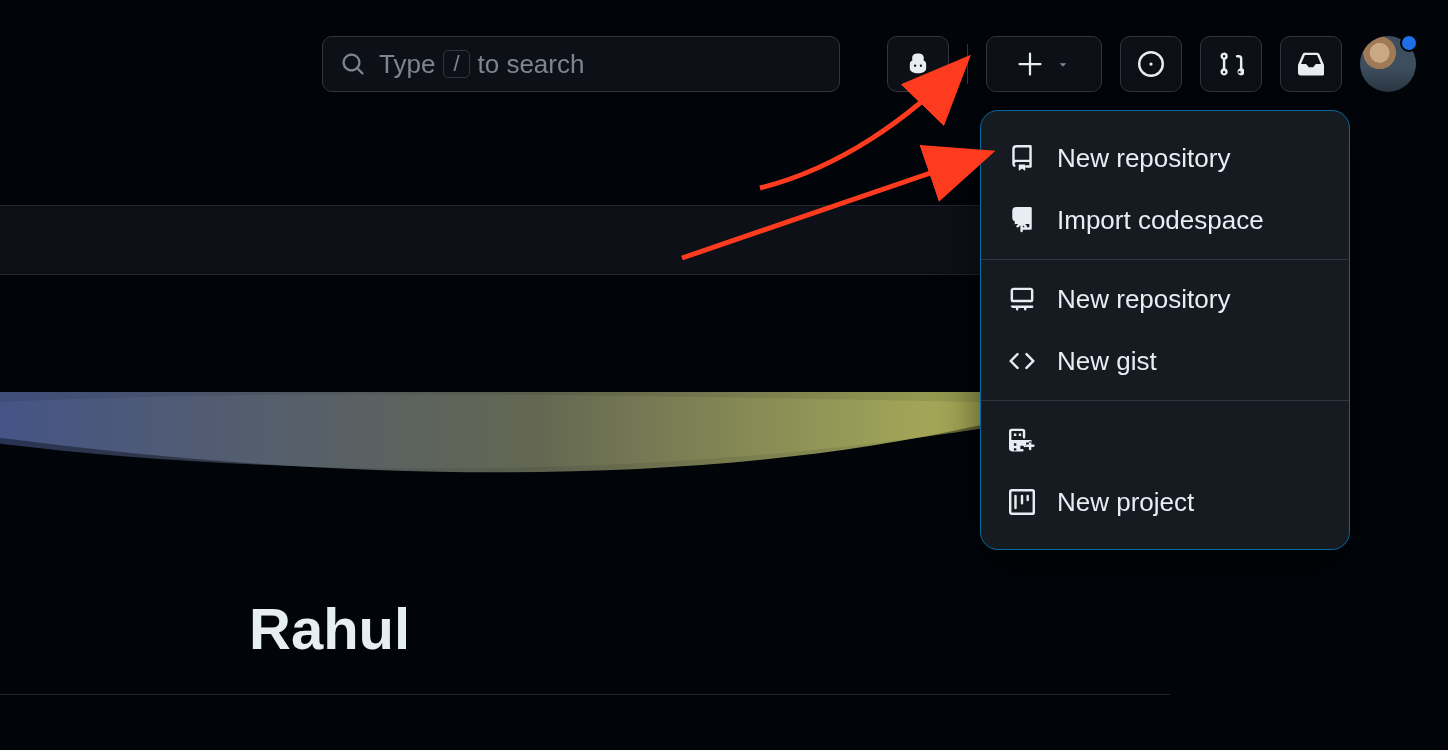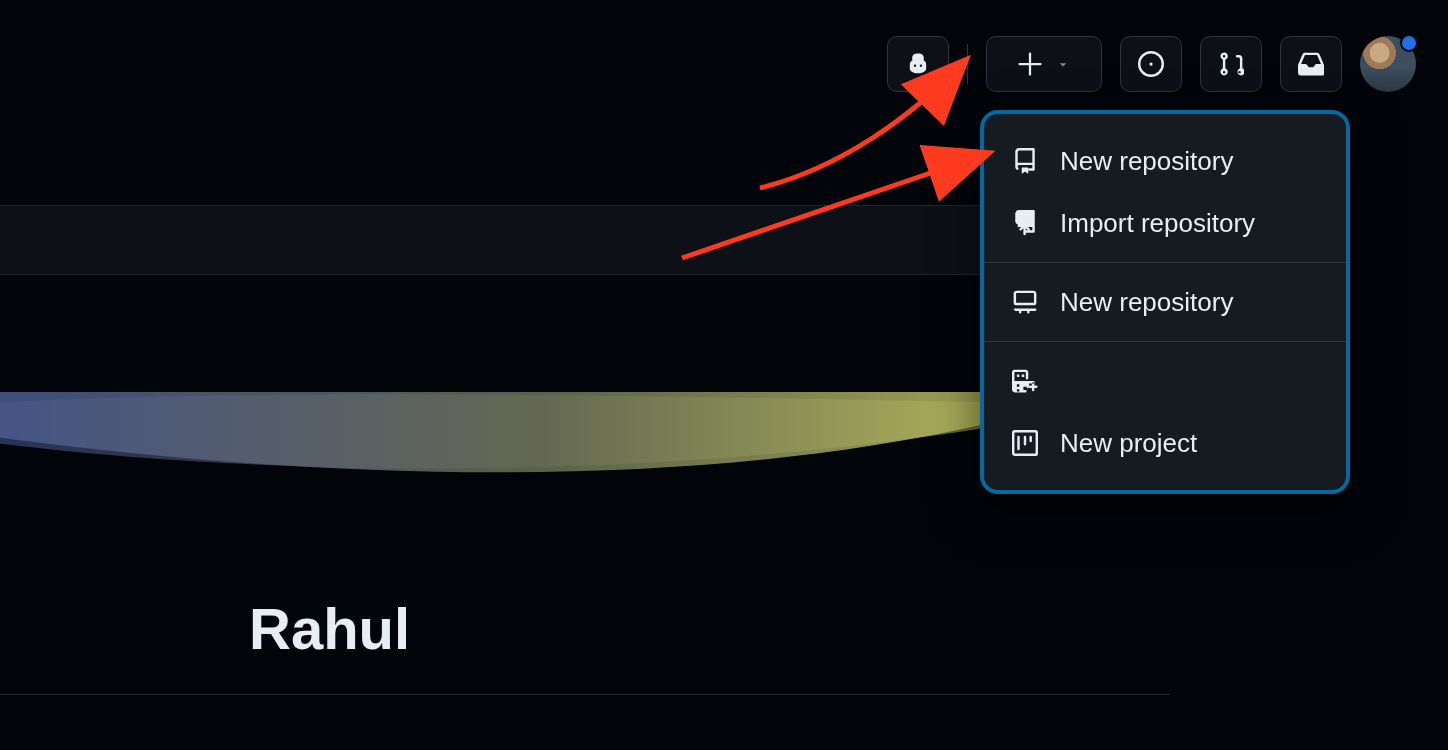--- a/index.html
+++ b/index.html
@@ -9,33 +9,43 @@
     .search-box svg { flex-shrink:0; }
     .search-text { color:#7d8590; font-size:26px; display:flex; align-items:center; gap:8px; }
     .kbd { border:1px solid #30363d; border-radius:5px; padding:2px 9px; color:#7d8590; font-size:22px; line-height:1; }
     .icon-btn { height:56px; background:#0d1117; border:1px solid #30363d; border-radius:10px; display:flex; align-items:center; justify-content:center; padding:0 18px; cursor:pointer; }
     .icon-btn.sq { width:62px; padding:0; }
     .icon-btn.wide { width:116px; gap:14px; }
     .divider { width:1px; height:40px; background:#30363d; }
     .avatar { width:56px; height:56px; border-radius:50%; background:radial-gradient(circle at 35% 30%,#c8a984 0 18%,#a07a56 19% 30%,transparent 31%),linear-gradient(180deg,#3d4e5f 55%,#2a3642 100%); position:relative; }
     .avatar .dot { position:absolute; width:18px; height:18px; background:#1f6feb; border-radius:50%; top:-2px; right:-2px; border:2px solid #010409; }
     .wave { position:absolute; top:392px; left:0; width:980px; height:100px; pointer-events:none; }
-    .menu { position:absolute; top:110px; left:980px; width:370px; background:#161b22; border:4px solid #0369a1; border-radius:18px; padding:16px 0; box-shadow:0 16px 48px rgba(0,0,0,.6); }
+    .menu { position:absolute; top:110px; left:980px; width:370px; background:#161b22; border:1px solid #0369a1; border-radius:18px; padding:16px 0; box-shadow:0 16px 48px rgba(0,0,0,.6); }
     .menu-item { height:62px; display:flex; align-items:center; gap:22px; padding:0 28px; color:#e6edf3; font-size:26px; cursor:pointer; }
     .menu-sep { height:1px; background:#30363d; margin:8px 0; }
     .below { position:absolute; top:205px; left:0; width:1220px; height:70px; border-top:1px solid #21262d; border-bottom:1px solid #21262d; background:#0d1117; }
     .name-area { position:absolute; top:595px; left:249px; }
     .name-h { color:#e6edf3; font-size:58px; font-weight:700; }
     .name-underline { position:absolute; top:694px; left:0; width:1170px; height:1px; background:#21262d; }
     .arrow { position:absolute; pointer-events:none; }
   </style>
 </head>
 <body>
 
 <div class="topbar">
+  <div class="search-box">
+    <svg width="24" height="24" viewBox="0 0 16 16" fill="#7d8590">
+        <path d="M10.68 11.74a6 6 0 1 1 1.06-1.06l3.04 3.04a.75.75 0 1 1-1.06 1.06l-3.04-3.04ZM11.5 7a4.499 4.499 0 1 0-8.997 0A4.499 4.499 0 0 0 11.5 7Z"></path>
+      </svg>
+    <span class="search-text">
+      <span>Type </span>
+        <span class="kbd">/</span>
+        <span> to search</span>
+    </span>
+  </div>
 
   <div class="icon-btn sq">
     <svg width="28" height="28" viewBox="0 0 24 24" fill="#e6edf3">
         <path d="M12 3c-3 0-5 1.2-5 4 0 .7.1 1.3.3 1.8C5.9 9.4 5 10.6 5 12v4c0 2.2 3.1 4 7 4s7-1.8 7-4v-4c0-1.4-.9-2.6-2.3-3.2.2-.5.3-1.1.3-1.8 0-2.8-2-4-5-4Zm-2.5 9.5a1 1 0 1 1 0 2 1 1 0 0 1 0-2Zm5 0a1 1 0 1 1 0 2 1 1 0 0 1 0-2Z"></path>
       </svg>
   </div>
   <div class="divider"></div>
 
   <div class="icon-btn wide">
     <svg width="24" height="24" viewBox="0 0 16 16" fill="#e6edf3">
@@ -87,28 +97,34 @@
   <div class="menu-item">
     <svg width="26" height="26" viewBox="0 0 16 16" fill="#e6edf3">
         <path d="M2 2.5A2.5 2.5 0 0 1 4.5 0h8.75a.75.75 0 0 1 .75.75v12.5a.75.75 0 0 1-.75.75h-2.5a.75.75 0 0 1 0-1.5h1.75v-2h-8a1 1 0 0 0-.714 1.7.75.75 0 1 1-1.072 1.05A2.495 2.495 0 0 1 2 11.5v-9Zm10.5-1h-8a1 1 0 0 0-1 1V9.1c.313-.066.636-.1.962-.1h8.038V1.5ZM6 12.25v3.25a.25.25 0 0 0 .4.2l1.45-1.087a.249.249 0 0 1 .3 0L9.6 15.7a.25.25 0 0 0 .4-.2v-3.25a.25.25 0 0 0-.25-.25h-3.5a.25.25 0 0 0-.25.25Z"></path>
       </svg>
     <span>New repository</span>
   </div>
   <div class="menu-item">
     <svg width="26" height="26" viewBox="0 0 16 16" fill="#e6edf3">
         <path d="M2 2.5A2.5 2.5 0 0 1 4.5 0h8.75a.75.75 0 0 1 .75.75v12.5a.75.75 0 0 1-.75.75H9a.75.75 0 0 1 0-1.5h3.5v-2H4.462c-.37 0-.714.1-.962.27V2.5a1 1 0 0 1 1-1h8v7.5H4.5A2.5 2.5 0 0 1 2 6.5v-4ZM7 11.19l-1.22 1.22a.75.75 0 0 1-1.06-1.06l2.5-2.5a.75.75 0 0 1 1.06 0l2.5 2.5a.75.75 0 1 1-1.06 1.06L8.5 11.19v3.56a.75.75 0 0 1-1.5 0v-3.56Z"></path>
       </svg>
-    <span>Import repository</span>
+    <span>Import codespace</span>
   </div>
   <div class="menu-sep"></div>
   <div class="menu-item">
     <svg width="26" height="26" viewBox="0 0 16 16" fill="#e6edf3">
         <path d="M1 2.75C1 1.784 1.784 1 2.75 1h10.5c.966 0 1.75.784 1.75 1.75v5.5A1.75 1.75 0 0 1 13.25 10H2.75A1.75 1.75 0 0 1 1 8.25v-5.5ZM2.75 2.5a.25.25 0 0 0-.25.25v5.5c0 .138.112.25.25.25h10.5a.25.25 0 0 0 .25-.25v-5.5a.25.25 0 0 0-.25-.25H2.75ZM1 12.75c0-.414.336-.75.75-.75h12.5a.75.75 0 0 1 0 1.5h-3.5v.75a.75.75 0 0 1-1.5 0v-.75h-3.5v.75a.75.75 0 0 1-1.5 0v-.75h-2a.75.75 0 0 1-.75-.75Z"></path>
       </svg>
     <span>New repository</span>
+  </div>
+  <div class="menu-item">
+    <svg width="26" height="26" viewBox="0 0 16 16" fill="#e6edf3">
+        <path d="M4.72 3.22a.75.75 0 0 1 1.06 1.06L2.06 8l3.72 3.72a.75.75 0 1 1-1.06 1.06L.47 8.53a.75.75 0 0 1 0-1.06l4.25-4.25Zm6.56 0a.75.75 0 0 0-1.06 1.06L13.94 8l-3.72 3.72a.75.75 0 1 0 1.06 1.06l4.25-4.25a.75.75 0 0 0 0-1.06l-4.25-4.25Z"></path>
+      </svg>
+    <span>New gist</span>
   </div>
   <div class="menu-sep"></div>
   <div class="menu-item">
     <svg width="26" height="26" viewBox="0 0 16 16" fill="#e6edf3">
         <path d="M1.75 1A1.75 1.75 0 0 0 0 2.75v10.5C0 14.216.784 15 1.75 15h6.5a.75.75 0 0 0 0-1.5H7v-2h2v.25a.75.75 0 0 0 1.5 0V9.5h2.75a.75.75 0 0 0 0-1.5H1.5V2.75a.25.25 0 0 1 .25-.25h6.5A.25.25 0 0 1 8.5 2.75v3.5a.75.75 0 0 0 1.5 0v-3.5A1.75 1.75 0 0 0 8.25 1h-6.5ZM3 4h1.5v1.5H3V4Zm3 0h1.5v1.5H6V4ZM3 10h1.5v1.5H3V10Zm0 3h1.5v1.5H3V13Zm10-4.25a.75.75 0 0 1 .75.75v1.25H15a.75.75 0 0 1 0 1.5h-1.25V13.5a.75.75 0 0 1-1.5 0v-1.25H11a.75.75 0 0 1 0-1.5h1.25V9.5a.75.75 0 0 1 .75-.75Z"></path>
       </svg>
   </div>
   <div class="menu-item">
     <svg width="26" height="26" viewBox="0 0 16 16" fill="#e6edf3">
         <path d="M1.75 0A1.75 1.75 0 0 0 0 1.75v12.5C0 15.216.784 16 1.75 16h12.5A1.75 1.75 0 0 0 16 14.25V1.75A1.75 1.75 0 0 0 14.25 0H1.75ZM1.5 1.75a.25.25 0 0 1 .25-.25h12.5a.25.25 0 0 1 .25.25v12.5a.25.25 0 0 1-.25.25H1.75a.25.25 0 0 1-.25-.25V1.75ZM4 3.5a.75.75 0 0 0-.75.75v7.5a.75.75 0 0 0 1.5 0v-7.5A.75.75 0 0 0 4 3.5Zm3.25.75a.75.75 0 0 1 1.5 0v4.5a.75.75 0 0 1-1.5 0v-4.5ZM11.5 3.5a.75.75 0 0 0-.75.75v2.5a.75.75 0 0 0 1.5 0v-2.5a.75.75 0 0 0-.75-.75Z"></path>

